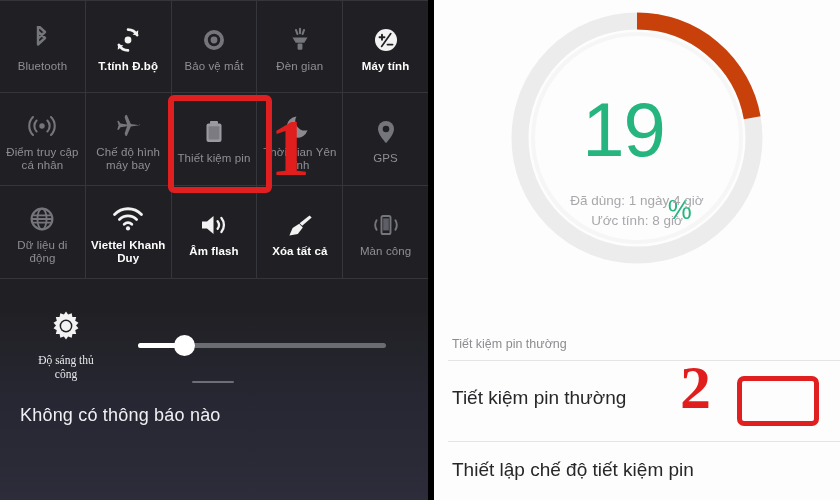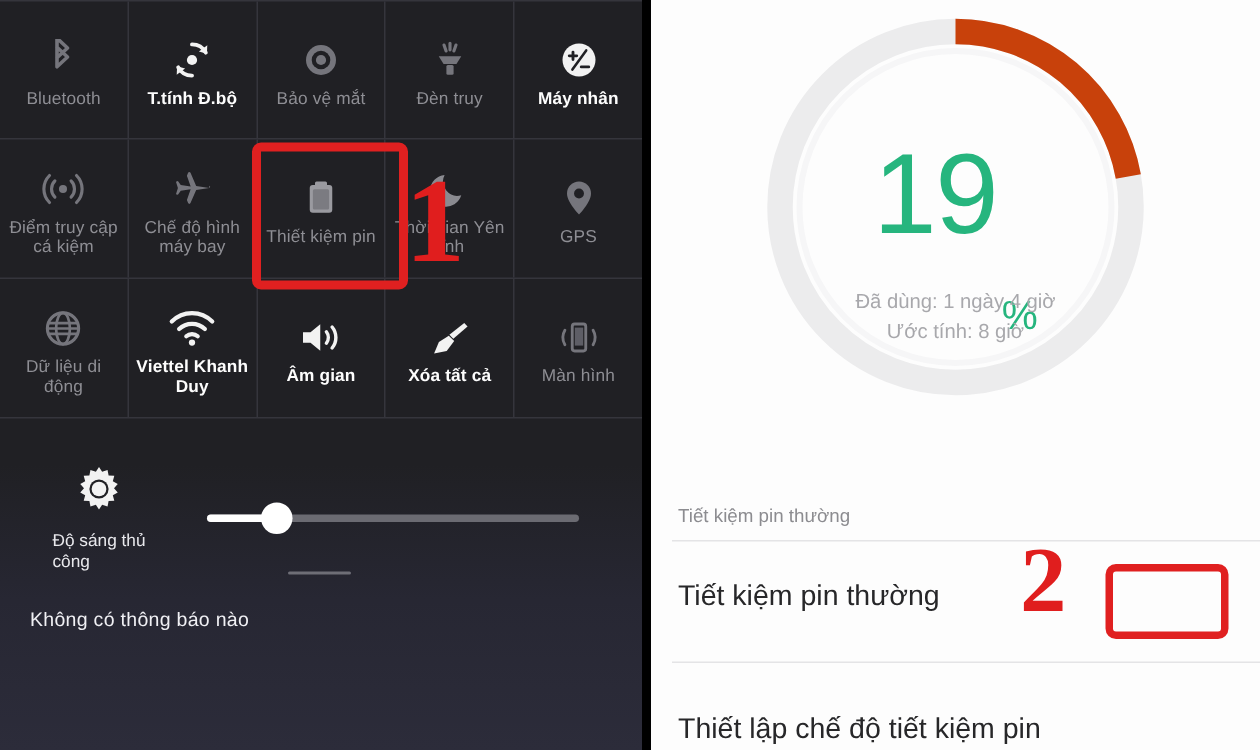--- a/index.html
+++ b/index.html
@@ -62,21 +62,21 @@
     position: absolute; left: 0; top: 300px; width: 428px; height: 85px;
   }
   #brightness-icon-wrap {
     position: absolute; left: 20px; top: 8px;
     width: 92px;
     display: flex; flex-direction: column; align-items: center;
   }
   #brightness-label {
     margin-top: 6px;
     font-size: 11.5px; line-height: 13.5px;
-    color: #e8e8ec; white-space: pre-line;
+    color: #e8e8ec; text-align: center; white-space: pre-line; font-family: Liberation Serif, serif;
   }
   #slider {
     position: absolute; left: 138px; top: 43px;
     width: 248px; height: 5px;
     border-radius: 3px;
     background: #6b6b72;
   }
   #slider-fill {
     position: absolute; left: 0; top: 0; height: 5px;
     width: 48px; border-radius: 3px; background: #fff;
@@ -85,21 +85,21 @@
     position: absolute; left: 36px; top: -8px;
     width: 21px; height: 21px; border-radius: 50%;
     background: #fff;
   }
   #handle-bar {
     position: absolute; left: 192px; top: 381px;
     width: 42px; height: 2px; background: #6e6e76; border-radius: 1px;
   }
   #no-notif {
     position: absolute; left: 20px; top: 405px;
-    font-size: 13px; color: #f0f0f4; letter-spacing: .2px;
+    font-size: 18px; color: #f0f0f4; letter-spacing: .2px;
   }
 
   
   #red-box-tile {
     position: absolute;
     left: 168px; top: 95px; width: 104px; height: 98px;
     border: 6px solid #e02020;
     border-radius: 6px;
     pointer-events: none;
   }
@@ -156,21 +156,21 @@
   }
   #row-saver-label {
     position: absolute; left: 18px; top: 26px;
     font-size: 19px; color: #272729;
   }
   #divider2 {
     position: absolute; left: 14px; top: 441px;
     width: 392px; height: 1px; background: #e4e4e6;
   }
   #row-setup-label {
-    position: absolute; left: 18px; top: 476px;
+    position: absolute; left: 18px; top: 459px;
     font-size: 19px; color: #272729;
   }
   #red-box-toggle {
     position: absolute;
     left: 303px; top: 376px; width: 82px; height: 50px;
     border: 5px solid #e02020;
     border-radius: 7px;
     pointer-events: none;
   }
   #marker-two {
@@ -224,47 +224,47 @@
         </div>
 
         <div class="tile off">
           <span class="tile-icon">
             <svg width="28" height="28" viewBox="0 0 28 28">
               <path d="M10 4l1.4 4M14 2.8v4.4M18 4l-1.4 4" stroke="#75757c" stroke-width="2.1" stroke-linecap="round" fill="none"></path>
               <path d="M6.5 11.5h15l-3.2 5.2h-8.6z" fill="#75757c"></path>
               <rect x="11.6" y="17.4" width="4.8" height="6.4" rx="1" fill="#75757c"></rect>
             </svg>
           </span>
-          <span class="tile-label">Đèn truy</span>
+          <span class="tile-label">Đèn gian</span>
         </div>
 
         <div class="tile on">
           <span class="tile-icon">
             <svg width="28" height="28" viewBox="0 0 28 28">
               <circle cx="14" cy="14" r="11" fill="#f2f2f2"></circle>
               <path d="M7.5 11.2h5M10 8.7v5" stroke="#202024" stroke-width="1.9" stroke-linecap="round"></path>
               <path d="M15.5 18.6h5" stroke="#202024" stroke-width="1.9" stroke-linecap="round"></path>
               <path d="M18.8 7.6L9.6 20.4" stroke="#202024" stroke-width="1.7" stroke-linecap="round"></path>
             </svg>
           </span>
-          <span class="tile-label">Máy nhân</span>
+          <span class="tile-label">Máy tính</span>
         </div>
       </div>
 
       <div class="tile-row">
         <div class="tile off">
           <span class="tile-icon">
             <svg width="28" height="28" viewBox="0 0 28 28">
               <circle cx="14" cy="14" r="2.7" fill="#75757c"></circle>
               <path d="M19.4 8.6a7.6 7.6 0 0 1 0 10.8M8.6 19.4a7.6 7.6 0 0 1 0-10.8" fill="none" stroke="#75757c" stroke-width="2.1" stroke-linecap="round"></path>
               <path d="M23 5a12.7 12.7 0 0 1 0 18M5 23A12.7 12.7 0 0 1 5 5" fill="none" stroke="#75757c" stroke-width="2.1" stroke-linecap="round"></path>
             </svg>
           </span>
           <span class="tile-label">Điểm truy cập
-cá kiệm</span>
+cá nhân</span>
         </div>
 
         <div class="tile off">
           <span class="tile-icon">
             <svg width="30" height="28" viewBox="0 0 30 28">
               <path d="M26.5 13.3L17.8 12 14 3.2c-.3-.7-1.3-.7-1.6 0l-.8 2 2.5 7.2-6.6-1-1.9-2.7-1.3.4 1.3 4.2-1.3 4.2 1.3.4 1.9-2.7 6.6-1-2.5 7.2.8 2c.3.7 1.3.7 1.6 0l3.8-8.8 8.7-1.3c.8-.1.8-1.2 0-1.4z" fill="#75757c"></path>
             </svg>
           </span>
           <span class="tile-label">Chế độ hình
 máy bay</span>
@@ -329,21 +329,21 @@
         </div>
 
         <div class="tile on">
           <span class="tile-icon">
             <svg width="30" height="26" viewBox="0 0 30 26">
               <path d="M3 9.5h5l6.5-5.4v17.8L8 16.5H3z" fill="#f2f2f2"></path>
               <path d="M18.6 9.2a6.3 6.3 0 0 1 0 7.6" fill="none" stroke="#f2f2f2" stroke-width="2.3" stroke-linecap="round"></path>
               <path d="M22.4 6a11 11 0 0 1 0 14" fill="none" stroke="#f2f2f2" stroke-width="2.3" stroke-linecap="round"></path>
             </svg>
           </span>
-          <span class="tile-label">Âm gian</span>
+          <span class="tile-label">Âm flash</span>
         </div>
 
         <div class="tile on">
           <span class="tile-icon">
             <svg width="30" height="28" viewBox="0 0 30 28">
               <path d="M24.5 4.4l2.2 2.2-9.5 8.2-2.6-2.6z" fill="#f2f2f2"></path>
               <path d="M14.2 12.8l3.6 3.6-5 6.6-8.4 1.6 3.2-7.6z" fill="#f2f2f2"></path>
             </svg>
           </span>
           <span class="tile-label">Xóa tất cả</span>
@@ -351,21 +351,21 @@
 
         <div class="tile off">
           <span class="tile-icon">
             <svg width="30" height="28" viewBox="0 0 30 28">
               <rect x="10.5" y="5" width="9" height="18" rx="1.6" fill="none" stroke="#75757c" stroke-width="1.9"></rect>
               <rect x="12.2" y="7.4" width="5.6" height="12" fill="#5e5e66"></rect>
               <path d="M5.6 9.2a9.4 9.4 0 0 0 0 9.6" fill="none" stroke="#75757c" stroke-width="1.9" stroke-linecap="round"></path>
               <path d="M24.4 9.2a9.4 9.4 0 0 1 0 9.6" fill="none" stroke="#75757c" stroke-width="1.9" stroke-linecap="round"></path>
             </svg>
           </span>
-          <span class="tile-label">Màn hình</span>
+          <span class="tile-label">Màn công</span>
         </div>
       </div>
     </div>
 
     <div id="brightness-row">
       <div id="brightness-icon-wrap">
         <span>
           <svg width="36" height="36" viewBox="0 0 36 36">
             <path d="M18 3.4l2.1 3.1 3.6-1.2.7 3.7 3.8.1-1 3.7 3.3 1.9-2.5 2.8 2.5 2.8-3.3 1.9 1 3.7-3.8.1-.7 3.7-3.6-1.2-2.1 3.1-2.1-3.1-3.6 1.2-.7-3.7-3.8-.1 1-3.7-3.3-1.9 2.5-2.8-2.5-2.8 3.3-1.9-1-3.7 3.8-.1.7-3.7 3.6 1.2z" fill="#f2f2f2"></path>
             <circle cx="18" cy="18" r="6.4" fill="#202024"></circle>

